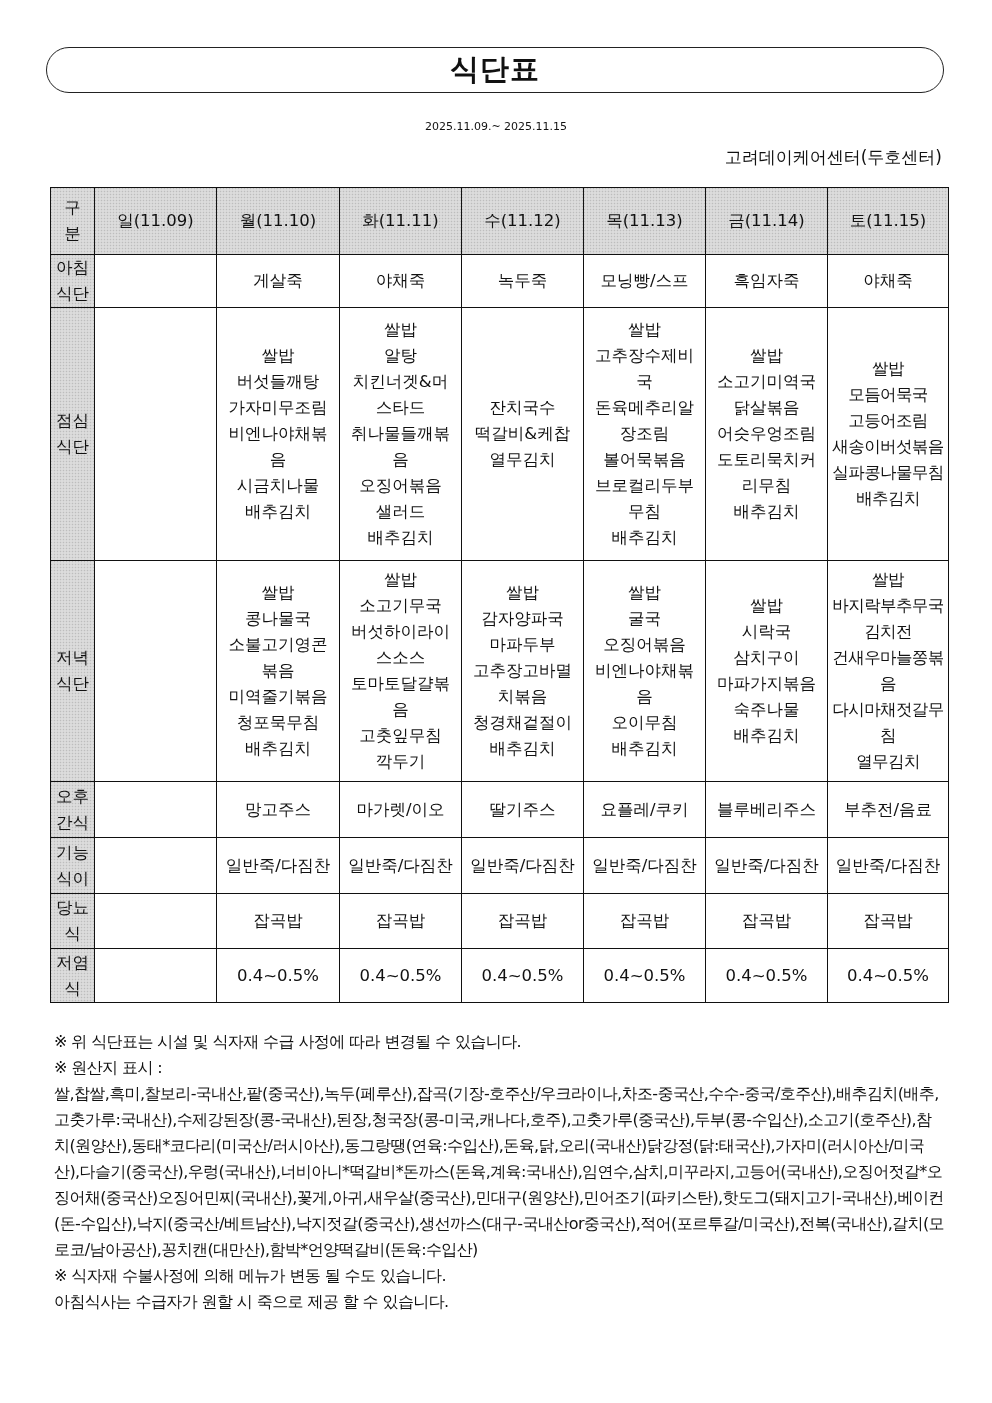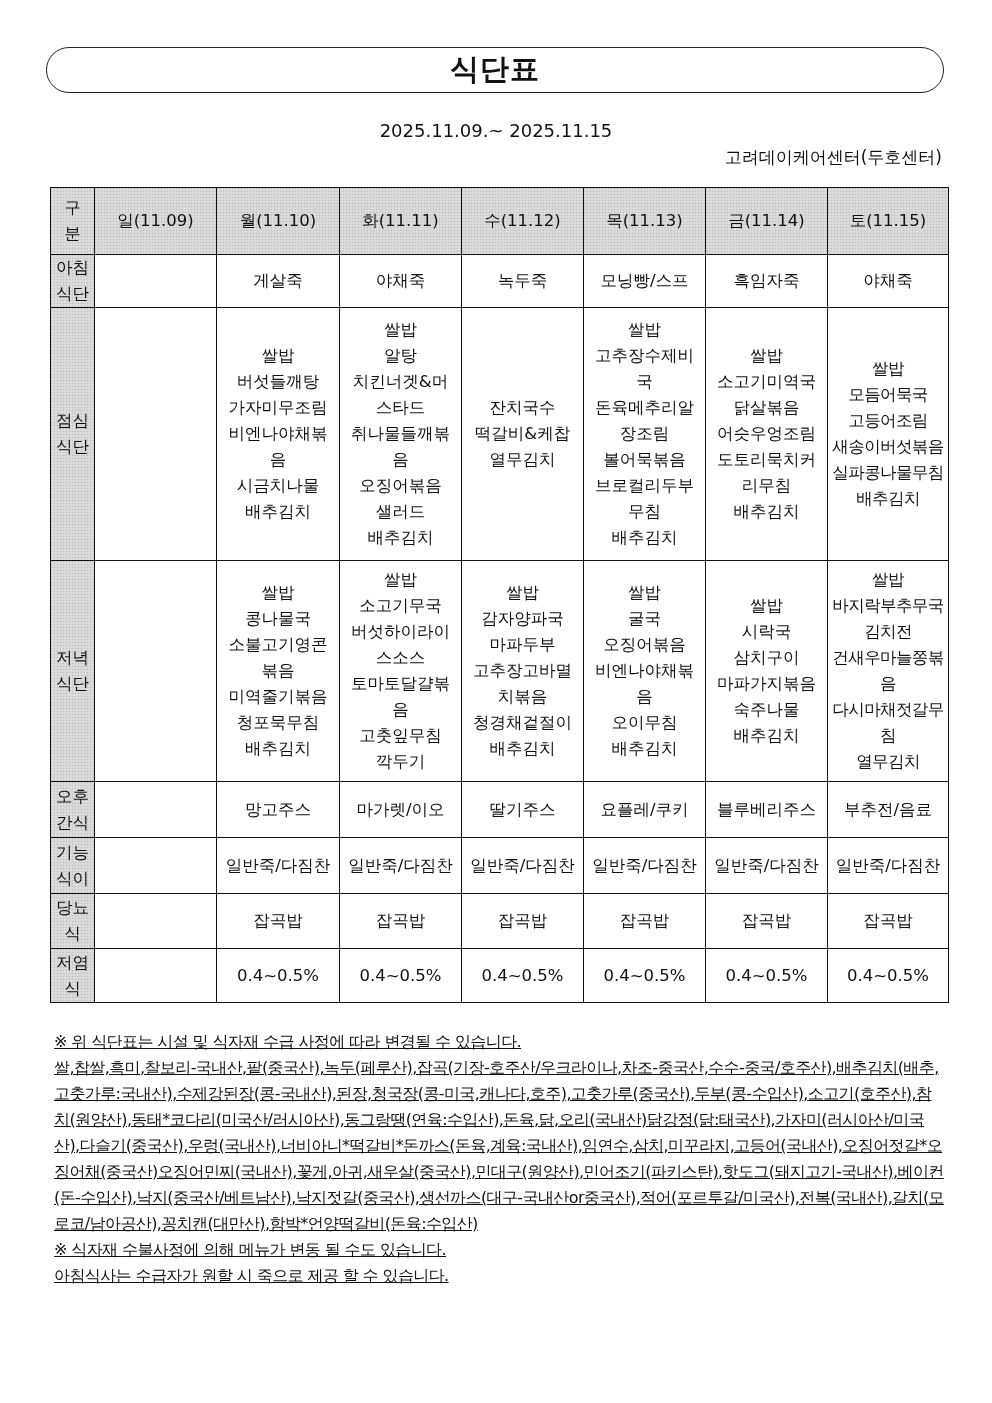--- a/index.html
+++ b/index.html
@@ -19,21 +19,21 @@
       display: flex; align-items: center; justify-content: center; font-family: Liberation Serif, serif;
     }
     .title-box .title {
       font-size: 29px; font-weight: bold; letter-spacing: 1px;
       color: #111;
     }
     .period {
       position: absolute;
       left: 0; width: 992px; top: 120px;
       text-align: center;
-      font-size: 18px; color: #111;
+      font-size: 11px; color: #111;
     }
     .center-name {
       position: absolute;
       right: 50px; top: 146px;
       font-size: 17px; font-weight: normal; color: #111;
     }
     table.menu {
       position: absolute;
       left: 50px; top: 187px;
       width: 898px;
@@ -68,21 +68,20 @@
     .line { display: block; white-space: nowrap; }
     td.narrow .line { letter-spacing: -0.6px; }
     .notes {
       position: absolute;
       left: 54px; top: 1029px;
       width: 890px;
       font-size: 16px;
       line-height: 26px;
       color: #111;
       letter-spacing: -0.6px;
-      text-decoration: underline;
     }
     .notes .note { display: block; white-space: nowrap; }
     .notes .origin { display: block; word-break: break-all; }
   </style>
 </head>
 <body>
 
 <div class="title-box">
   <span class="title">식단표</span>
 </div>
@@ -362,16 +361,17 @@
         </td>
         <td class="">
           <span class="line">0.4~0.5%</span>
         </td>
       </tr>
     </tbody>
 </table>
 
 <div class="notes">
   <span class="note">※ 위 식단표는 시설 및 식자재 수급 사정에 따라 변경될 수 있습니다.</span>
+  <span class="note">※ 원산지 표시 :</span>
   <span class="origin">쌀,찹쌀,흑미,찰보리-국내산,팥(중국산),녹두(페루산),잡곡(기장-호주산/우크라이나,차조-중국산,수수-중국/호주산),배추김치(배추,고춧가루:국내산),수제강된장(콩-국내산),된장,청국장(콩-미국,캐나다,호주),고춧가루(중국산),두부(콩-수입산),소고기(호주산),참치(원양산),동태*코다리(미국산/러시아산),동그랑땡(연육:수입산),돈육,닭,오리(국내산)닭강정(닭:태국산),가자미(러시아산/미국산),다슬기(중국산),우렁(국내산),너비아니*떡갈비*돈까스(돈육,계육:국내산),임연수,삼치,미꾸라지,고등어(국내산),오징어젓갈*오징어채(중국산)오징어민찌(국내산),꽃게,아귀,새우살(중국산),민대구(원양산),민어조기(파키스탄),핫도그(돼지고기-국내산),베이컨(돈-수입산),낙지(중국산/베트남산),낙지젓갈(중국산),생선까스(대구-국내산or중국산),적어(포르투갈/미국산),전복(국내산),갈치(모로코/남아공산),꽁치캔(대만산),함박*언양떡갈비(돈육:수입산)</span>
   <span class="note">※ 식자재 수불사정에 의해 메뉴가 변동 될 수도 있습니다.</span>
   <span class="note">아침식사는 수급자가 원할 시 죽으로 제공 할 수 있습니다.</span>
 </div>
 
 </body></html>

